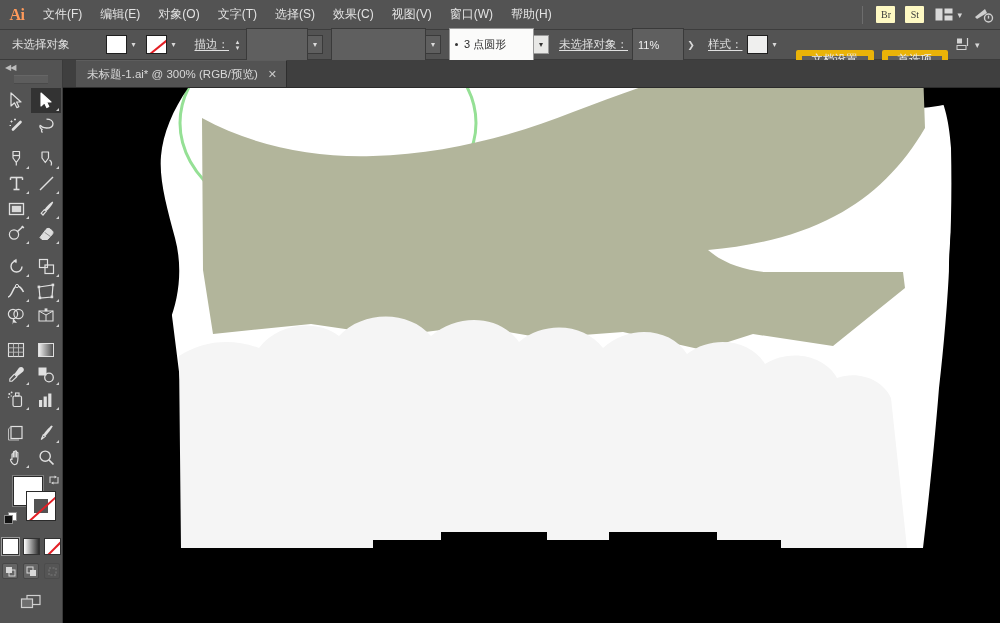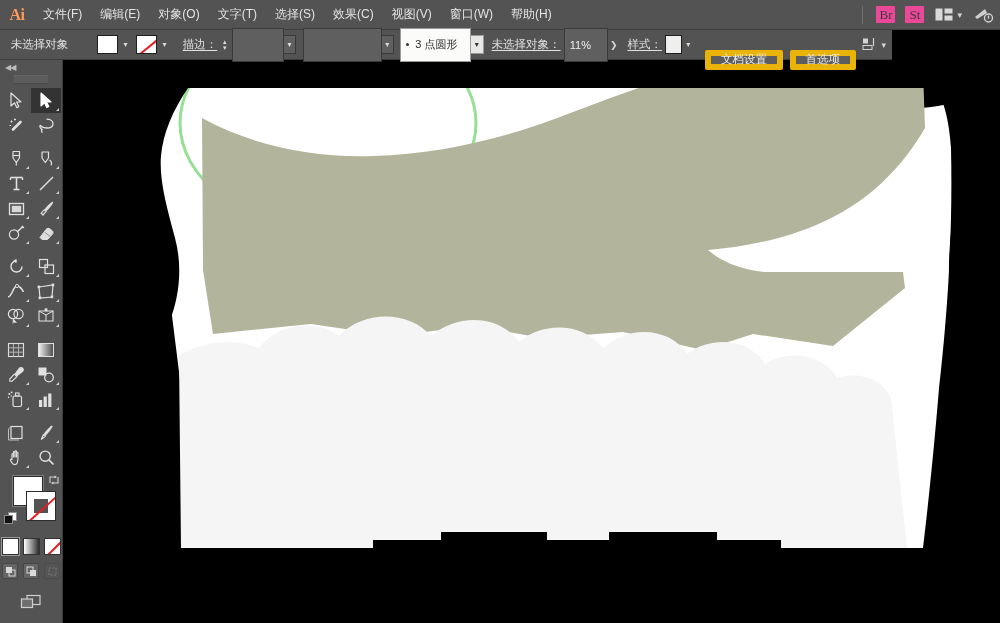--- a/index.html
+++ b/index.html
@@ -30,32 +30,32 @@
     height: 30px; padding: 0 9px;
     display: flex; align-items: center;
     color: #e3e3e3; font-size: 12px; white-space: nowrap;
     cursor: default;
   }
   .mb-divider {
     width: 1px; height: 18px; background: #6d6d6d; margin: 0 8px;
   }
   .app-chip {
     width: 19px; height: 17px;
-    background: #ec4899; color: #3b3b3b;
-    font-size: 13px; display: flex; align-items: center; justify-content: center;
+    background: #fef9c3; color: #3b3b3b;
+    font-size: 10px; display: flex; align-items: center; justify-content: center;
     border-radius: 1px; margin: 0 5px;
     font-family: "Liberation Serif", serif;
   }
   .ws-icon { width: 22px; height: 14px; display:flex; align-items:center; justify-content:center; margin-left:4px;}
   .chev { color: #d6d6d6; font-size: 9px; margin: 0 6px 0 2px; }
   .search-icon { margin-left: 6px; display:flex; align-items:center; }
 
   
   #controlbar {
-    position: absolute; left: 0; top: 30px; width: 892px; height: 30px;
+    position: absolute; left: 0; top: 30px; width: 1000px; height: 30px;
     background: #535353;
     display: flex; align-items: center;
     padding-left: 6px;
     border-bottom: 1px solid #3b3b3b;
     font-size: 11px; color: #e0e0e0;
   }
   .cb-label { color: #e0e0e0; font-size: 11.5px; white-space: nowrap; }
   .cb-label-u { text-decoration: underline; text-underline-offset: 2px; }
 
   .swatch-combo { display: flex; align-items: center; }
@@ -334,20 +334,26 @@
     <div style="display:flex;align-items:center;">
       <svg width="17" height="15" viewBox="0 0 17 15">
         <rect x="1" y="1.5" width="5" height="5" fill="#d2d2d2"></rect>
         <rect x="1" y="8.5" width="9" height="4" fill="none" stroke="#d2d2d2" stroke-width="1"></rect>
         <path d="M11.5 1 v8" stroke="#d2d2d2" stroke-width="1.2"></path>
       </svg>
     </div>
     <div class="chev">▾</div>
   </div>
 
+  <div id="tabbar">
+    <div id="doc-tab">
+      <span id="doc-tab-label">未标题-1.ai* @ 300% (RGB/预览)</span>
+      <span id="doc-tab-close">✕</span>
+    </div>
+  </div>
 
   <div id="toolpanel">
     <div id="tp-collapse">◀◀</div>
     <div id="tp-grip"></div>
 
     <div id="tools">
 
       <div class="tool">
         <svg width="15" height="17" viewBox="0 0 15 17">
             <path d="M2 1 L2 14 L5.5 10.8 L7.8 15.6 L9.8 14.6 L7.6 10 L12 10 Z" fill="none" stroke="#e0e0e0" stroke-width="1.2" stroke-linejoin="round"></path>

